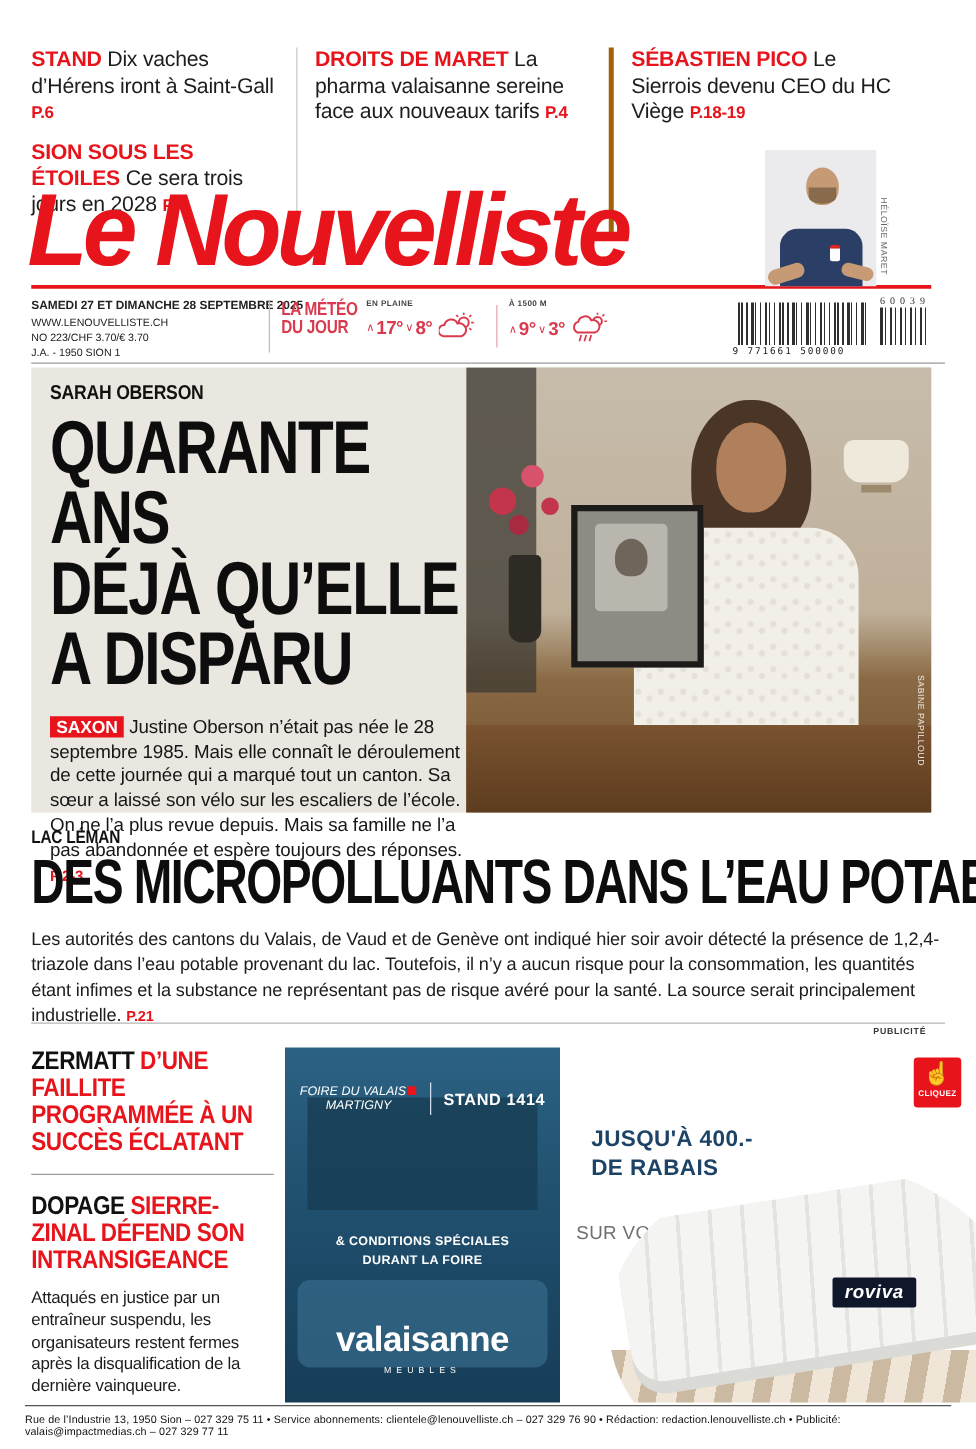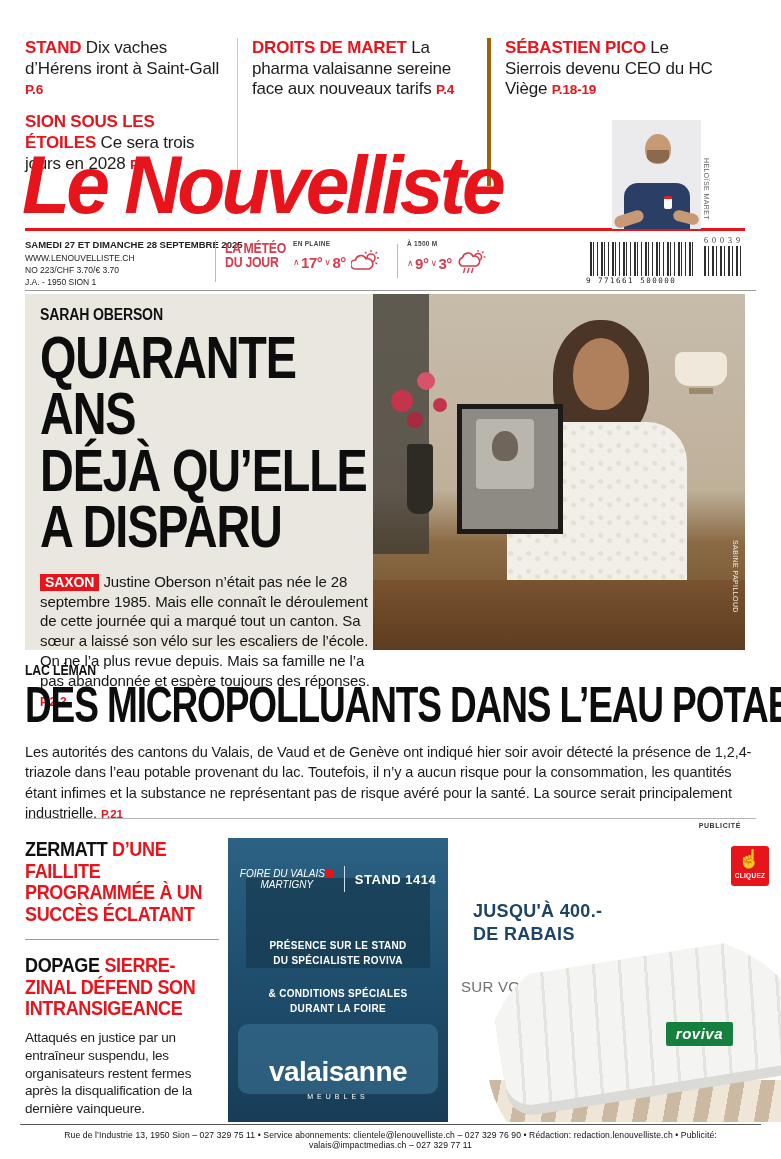--- a/index.html
+++ b/index.html
@@ -121,26 +121,26 @@
   .cliquez .cl-label{font-size:6.5px;font-weight:bold;letter-spacing:0.3px;}
   .ar-kicker{position:absolute;left:6px;top:36px;font-size:15px;color:#7b7b7b;letter-spacing:0.3px;}
   .ar-headline{position:absolute;left:6px;top:62px;font-size:18px;font-weight:bold;color:#1d4466;
       line-height:1.25;white-space:pre-line;letter-spacing:0.3px;margin-left:12px;}
   .ar-sub{position:absolute;left:6px;top:140px;font-size:15px;color:#6f6f6f;letter-spacing:0.3px;}
   .mattress-circle{position:absolute;right:-36px;top:92px;width:330px;height:260px;border-radius:50%;overflow:hidden;background:#ffffff;}
   .mc-slats{position:absolute;left:0;bottom:0;width:100%;height:110px;background:repeating-linear-gradient(100deg,#cbb9a2 0 14px,#efe6d8 14px 30px);}
   .mc-mattress{position:absolute;left:10px;top:26px;width:300px;height:130px;background:#f2f2f0;border-radius:26px;
       transform:rotate(-9deg);box-shadow:0 10px 0 #dadad6;
       background-image:repeating-linear-gradient(95deg,#e3e3df 0 3px,#f4f4f2 3px 26px);}
-  .roviva{position:absolute;right:48px;bottom:76px;background:#15803d;color:#fff;font-weight:bold;font-style:italic;
+  .roviva{position:absolute;right:48px;bottom:76px;background:#0f172a;color:#fff;font-weight:bold;font-style:italic;
       font-size:15px;padding:3px 10px 4px 10px;border-radius:2px;letter-spacing:0.5px;}
 
   
   .pfooter{position:absolute;left:20px;top:1124px;width:741px;border-top:1.5px solid #555;
-      text-align:center;font-size:8.6px;color:#111;padding-top:5px;letter-spacing:0.1px;}
+      text-align:left;font-size:8.6px;color:#111;padding-top:5px;letter-spacing:0.1px;}
 </style>
 </head>
 <body>
 
 <div class="page">
 
   <div class="teasers">
     <div class="tcol tcol1">
       <p class="teaser"><span class="kicker">STAND</span> <span>Dix vaches d’Hérens iront à Saint-Gall</span> <span class="pageref">P.6</span></p>
       <p class="teaser"><span class="kicker">SION SOUS LES ÉTOILES</span> <span>Ce sera trois jours en 2028</span> <span class="pageref">P.4</span></p>
@@ -273,22 +273,20 @@
     </div>
 
     <div class="ad-blue">
       <div class="ab-headboard"></div>
       <div class="ab-bed"></div>
       <div class="ab-top">
         <div class="ab-fair"><span>FOIRE DU VALAIS</span><span class="red-sq"></span><br><span>MARTIGNY</span></div>
         <div class="ab-sep"></div>
         <div class="ab-stand">STAND 1414</div>
       </div>
-      <div class="ab-mid">PRÉSENCE SUR LE STAND
-DU SPÉCIALISTE ROVIVA</div>
       <div class="ab-mid ab-mid2">&amp; CONDITIONS SPÉCIALES
 DURANT LA FOIRE</div>
       <div class="ab-brand">valaisanne</div>
       <div class="ab-brand-sub">MEUBLES</div>
     </div>
 
     <div class="ad-right">
       <div class="cliquez">
         <div class="hand">☝</div>
         <div class="cl-label">CLIQUEZ</div>

